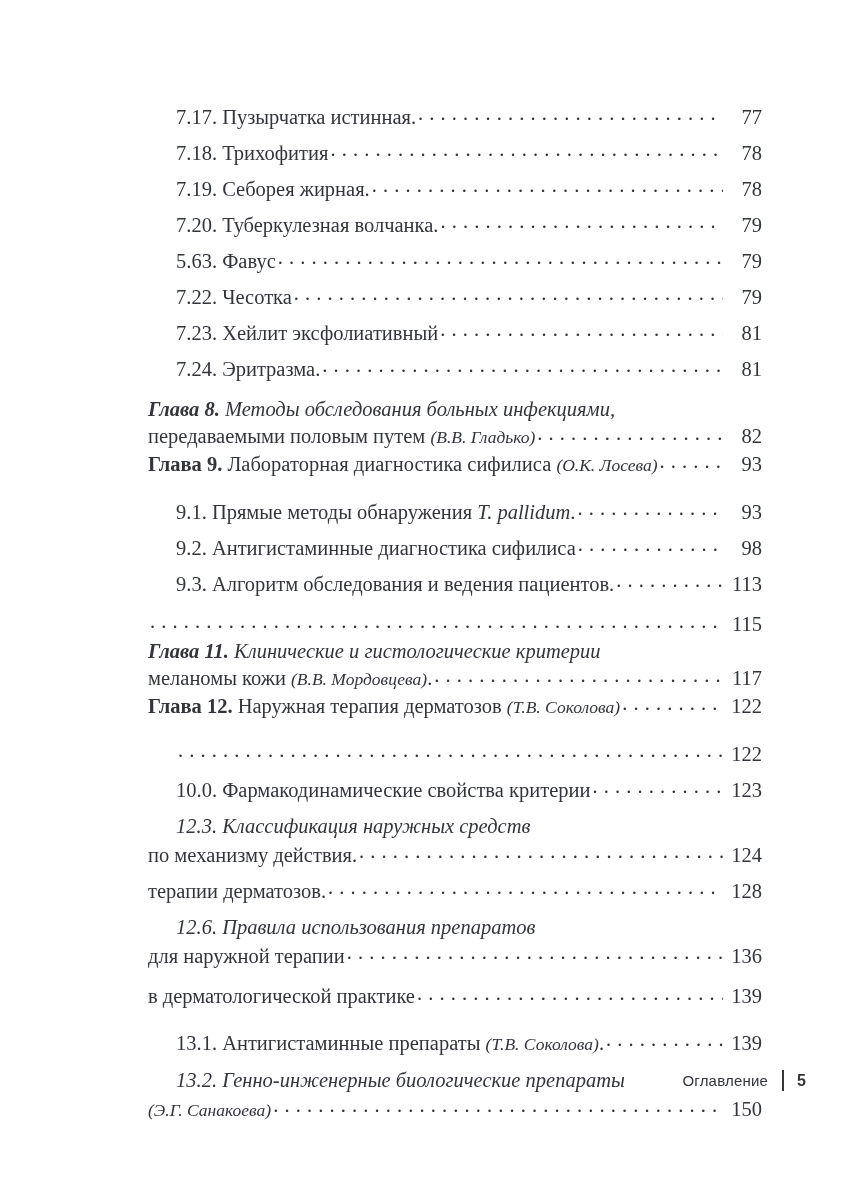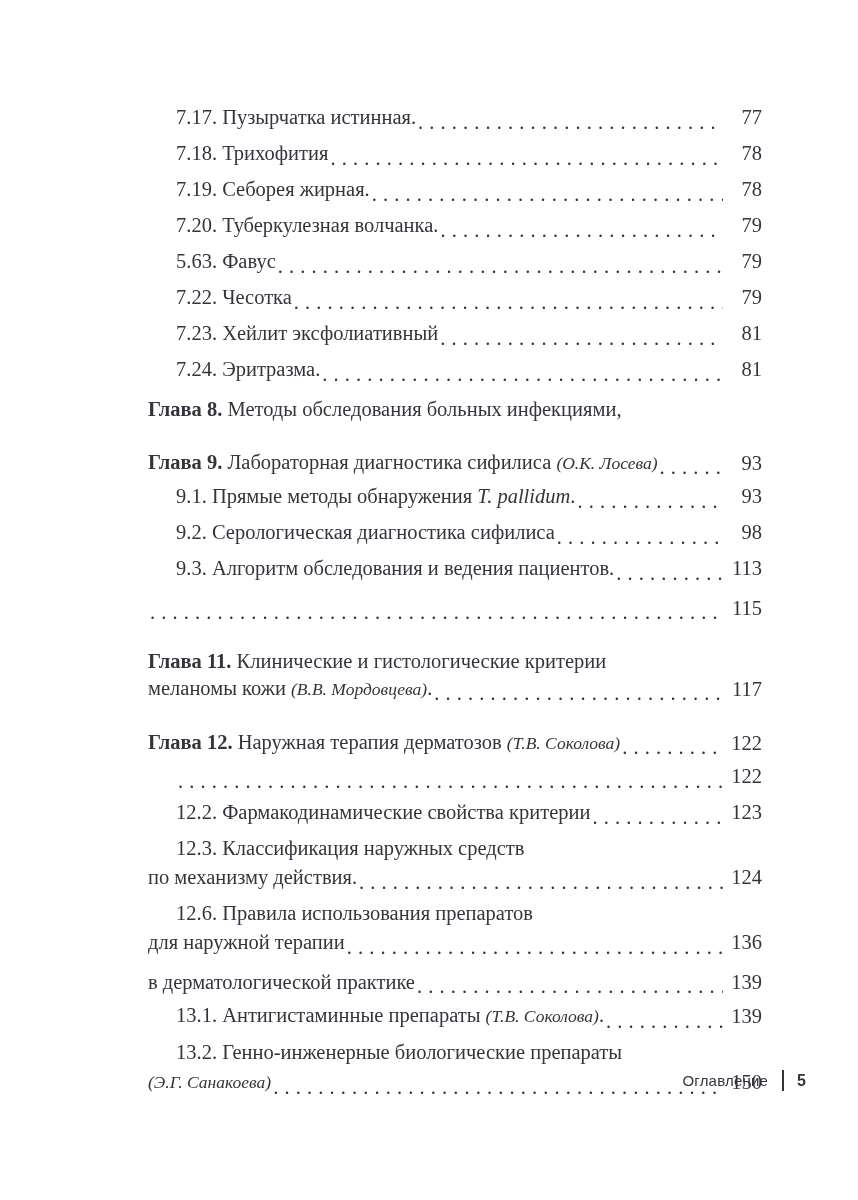--- a/index.html
+++ b/index.html
@@ -28,30 +28,30 @@
     margin: 0;
     padding: 0;
   }
   .entry.sub {
     margin-top: 7px;
   }
   .entry.chapter {
     margin-top: 12px;
   }
   .entry.chapter.tight {
-    margin-top: 26px;
+    margin-top: 0;
   }
   .entry.sub.first-after-chapter {
-    margin-top: 5px;
+    margin-top: 19px;
   }
 
   
   .line {
     display: flex;
-    align-items: flex-end;
+    align-items: flex-start;
     font-size: 20.5px;
     line-height: 29px;
     white-space: nowrap;
   }
   .entry.chapter .line {
     line-height: 27px;
   }
 
   .line.indent {
     padding-left: 28px;
@@ -93,21 +93,21 @@
   }
 
   .pg {
     flex: 0 0 auto;
     text-align: right;
     min-width: 34px;
     padding-left: 3px;
   }
 
   
-  .line.nodots .txt { flex: 0 0 auto; }
+  .line.nodots .txt { flex: 0 0 auto; font-style: italic; }
 
   
   #footer {
     position: absolute;
     left: 0;
     top: 1070px;
     width: 858px;
     display: flex;
     justify-content: flex-end;
     align-items: center;
@@ -190,38 +190,43 @@
       <div class="line indent">
         <span class="txt"><span>7.24.</span> <span>Эритразма.</span></span>
         <span class="leader"></span>
         <span class="pg">81</span>
       </div>
     </div>
     <div class="entry chapter">
       <div class="line nodots">
         <span class="txt"><span class="chapnum">Глава 8.</span> <span>Методы обследования больных инфекциями,</span></span>
       </div>
+      <div class="line">
+        <span class="txt"><span>передаваемыми половым путем</span> <span class="author">(В.В. Гладько)</span></span>
+        <span class="leader"></span>
+        <span class="pg">82</span>
+      </div>
     </div>
     <div class="entry chapter tight">
       <div class="line">
         <span class="txt"><span class="chapnum">Глава 9.</span> <span>Лабораторная диагностика сифилиса</span> <span class="author">(О.К. Лосева)</span></span>
         <span class="leader"></span>
         <span class="pg">93</span>
       </div>
     </div>
     <div class="entry sub first-after-chapter">
       <div class="line indent">
         <span class="txt"><span>9.1.</span> <span>Прямые методы обнаружения</span> <span class="sci">T. pallidum</span><span>.</span></span>
         <span class="leader"></span>
         <span class="pg">93</span>
       </div>
     </div>
     <div class="entry sub">
       <div class="line indent">
-        <span class="txt"><span>9.2.</span> <span>Серологическая диагностика сифилиса</span></span>
+        <span class="txt"><span>9.2.</span> <span>Антигистаминные диагностика сифилиса</span></span>
         <span class="leader"></span>
         <span class="pg">98</span>
       </div>
     </div>
     <div class="entry sub">
       <div class="line indent">
         <span class="txt"><span>9.3.</span> <span>Алгоритм обследования и ведения пациентов.</span></span>
         <span class="leader"></span>
         <span class="pg">113</span>
       </div>
@@ -250,36 +255,41 @@
       </div>
     </div>
     <div class="entry sub first-after-chapter">
       <div class="line indent">
         <span class="leader"></span>
         <span class="pg">122</span>
       </div>
     </div>
     <div class="entry sub">
       <div class="line indent">
-        <span class="txt"><span>12.2.</span> <span>Фармакодинамические свойства критерии</span></span>
+        <span class="txt"><span>10.0.</span> <span>Фармакодинамические свойства критерии</span></span>
         <span class="leader"></span>
         <span class="pg">123</span>
       </div>
     </div>
     <div class="entry sub">
       <div class="line indent nodots">
         <span class="txt"><span>12.3.</span> <span>Классификация наружных средств</span></span>
       </div>
       <div class="line">
         <span class="txt"><span>по механизму действия.</span></span>
         <span class="leader"></span>
         <span class="pg">124</span>
       </div>
     </div>
     <div class="entry sub">
+      <div class="line">
+        <span class="txt"><span>терапии дерматозов.</span></span>
+        <span class="leader"></span>
+        <span class="pg">128</span>
+      </div>
     </div>
     <div class="entry sub">
       <div class="line indent nodots">
         <span class="txt"><span>12.6.</span> <span>Правила использования препаратов</span></span>
       </div>
       <div class="line">
         <span class="txt"><span>для наружной терапии</span></span>
         <span class="leader"></span>
         <span class="pg">136</span>
       </div>

